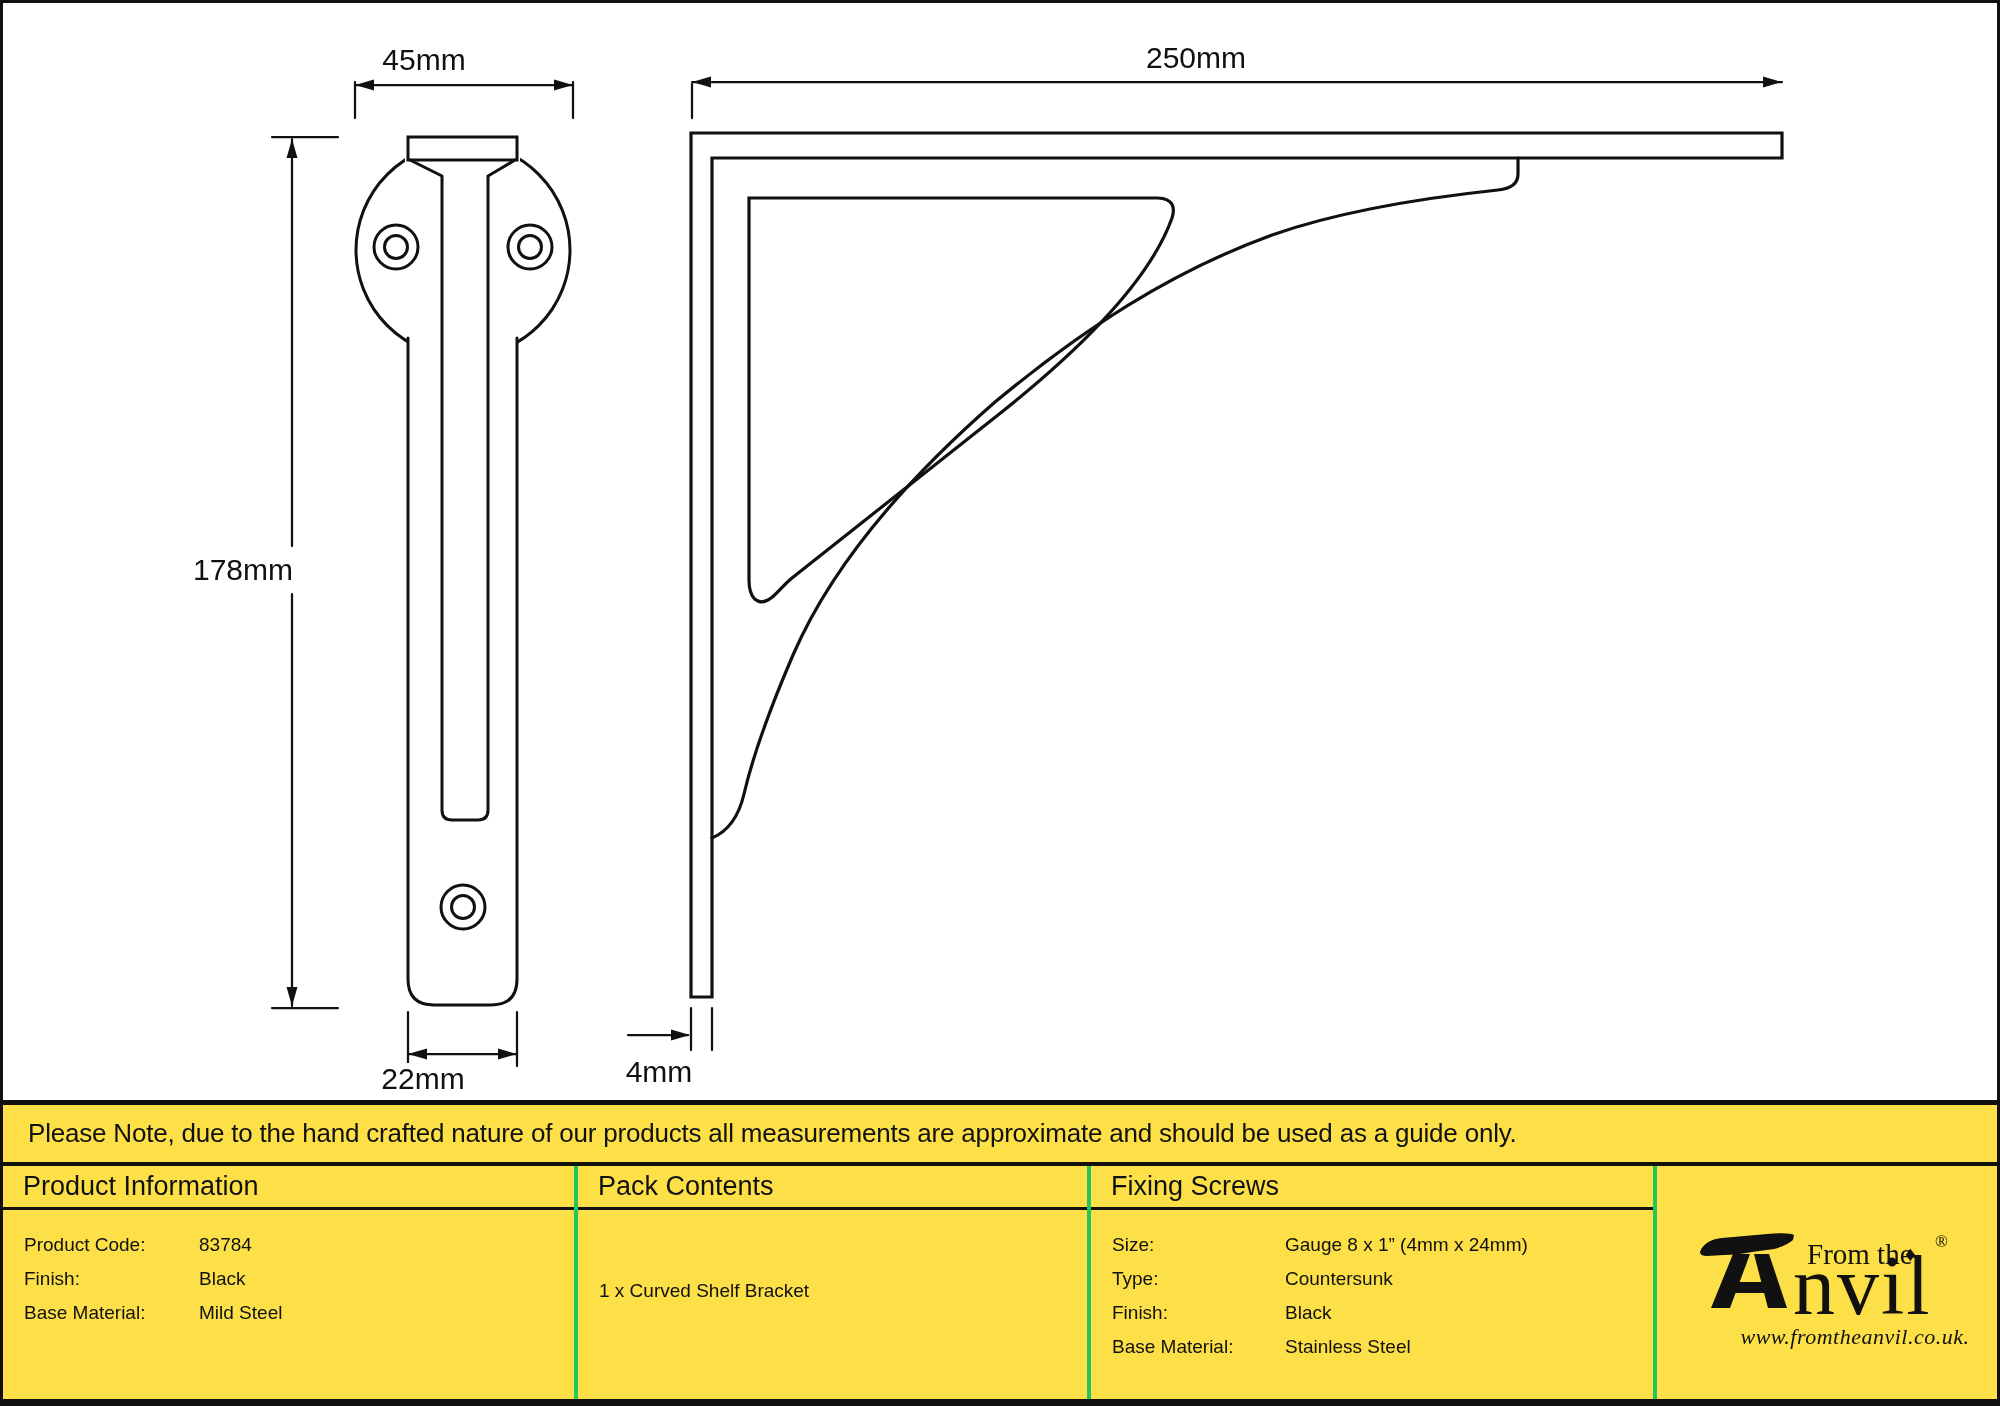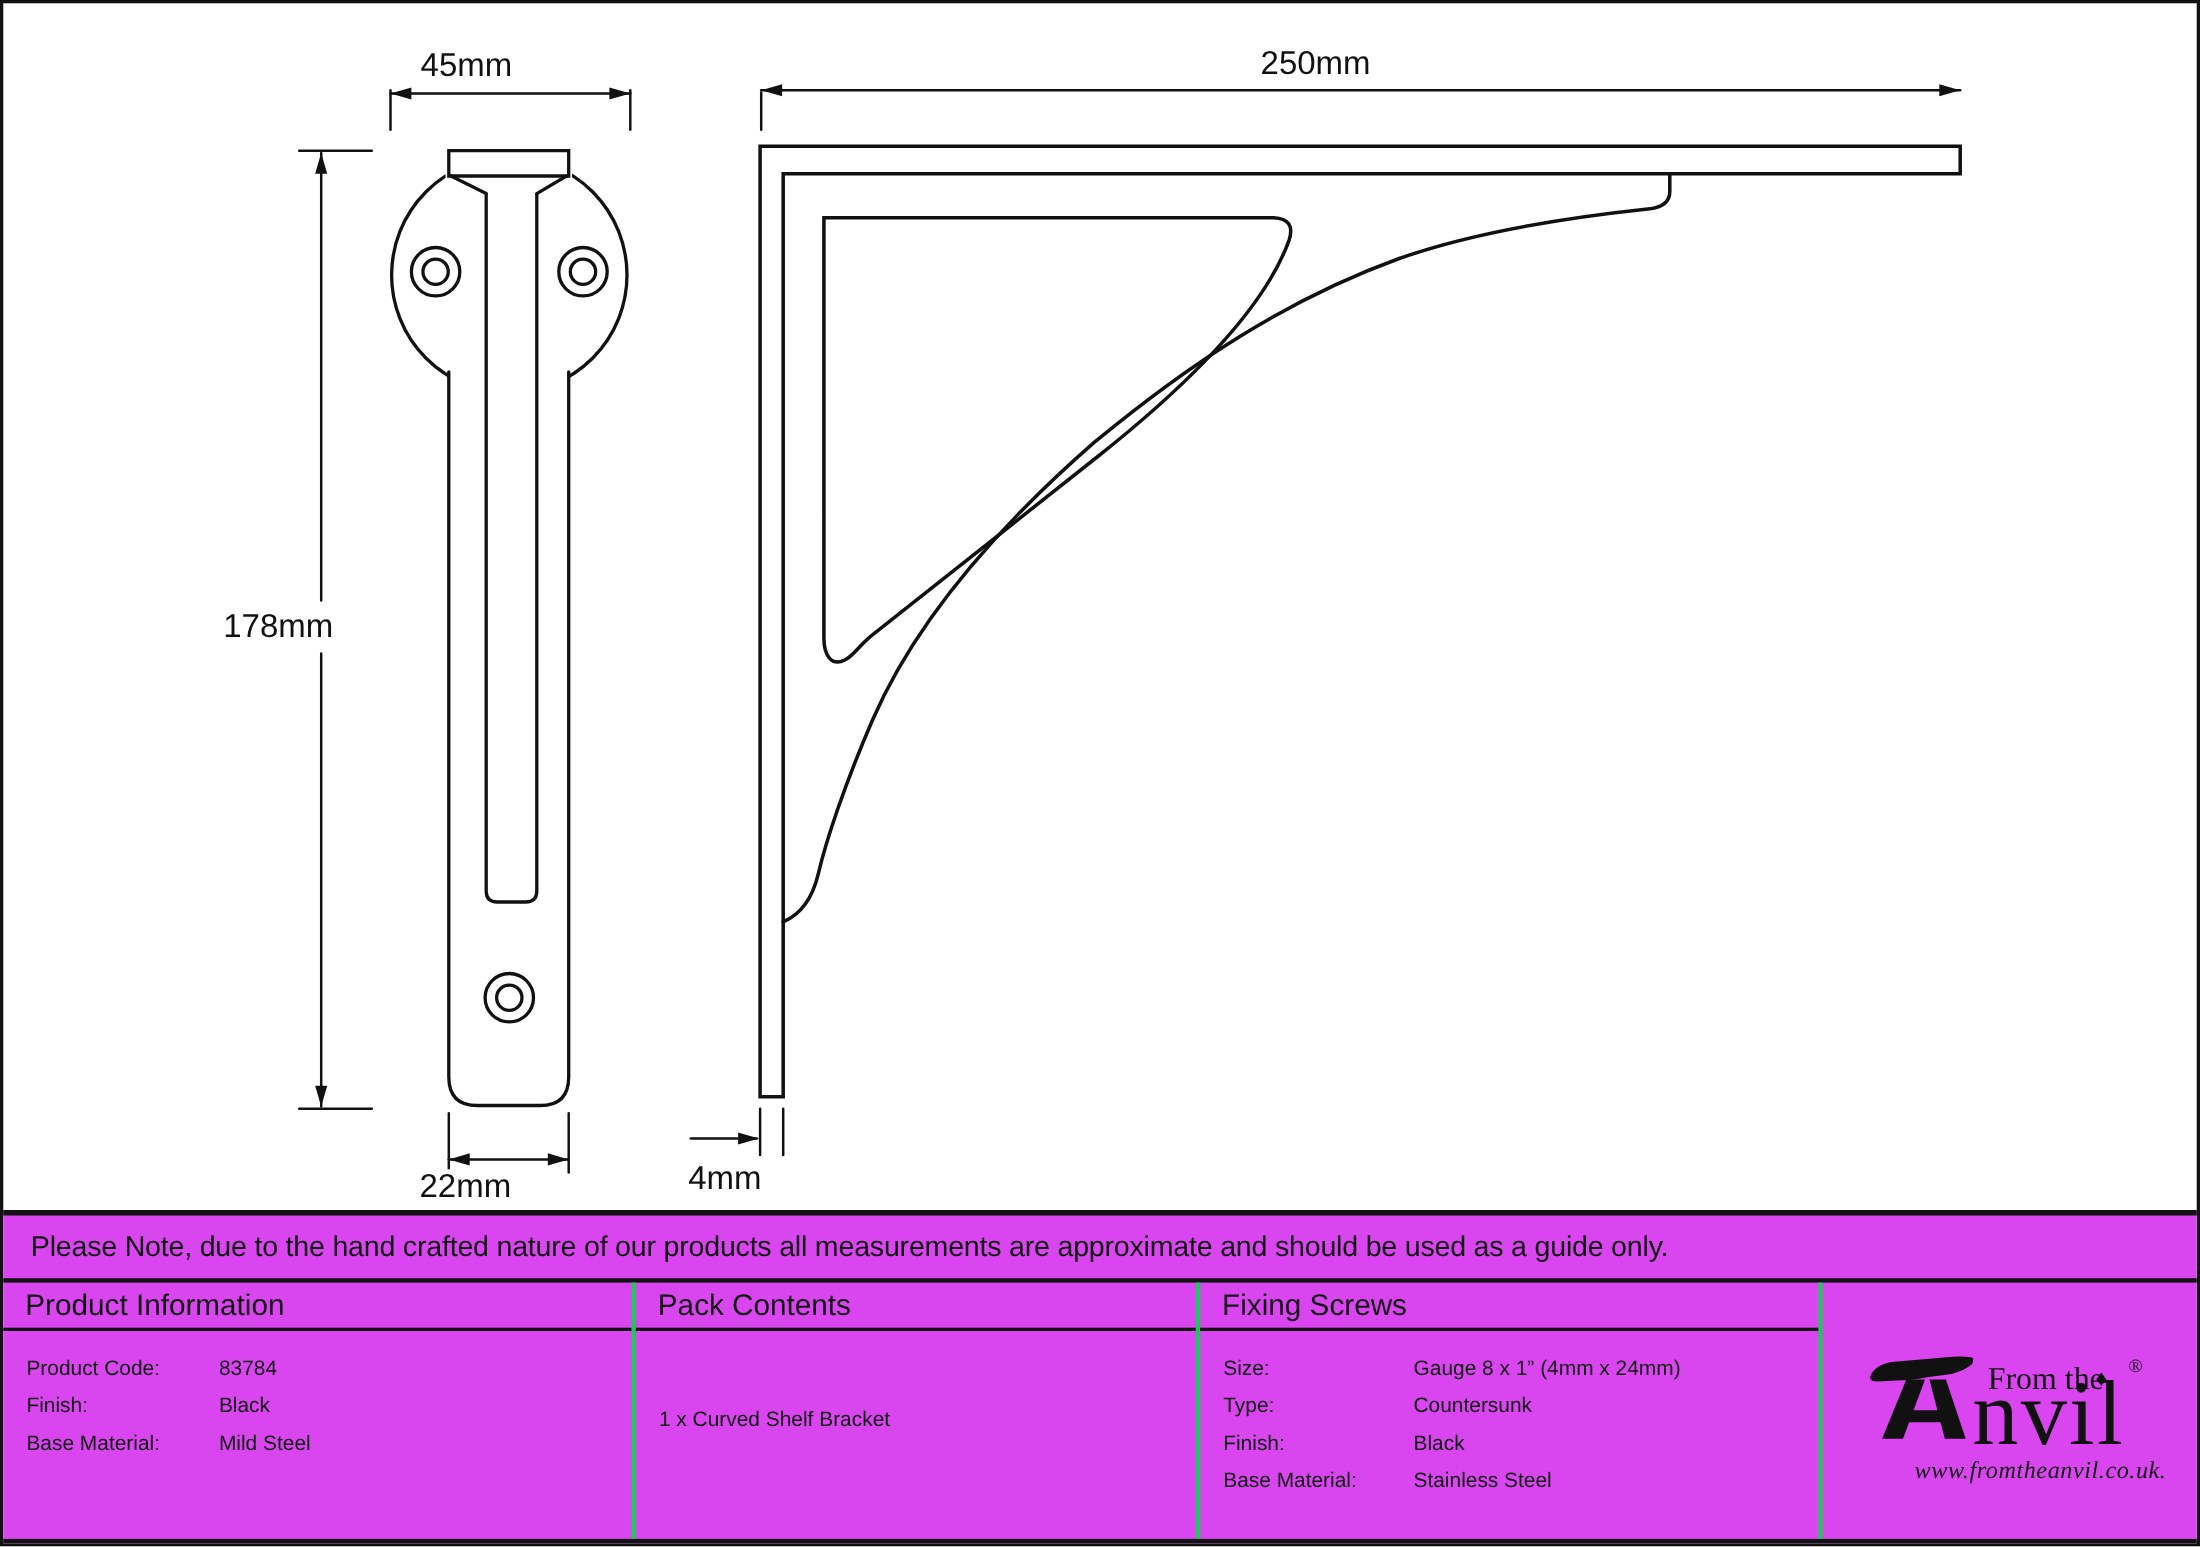--- a/index.html
+++ b/index.html
@@ -11,21 +11,21 @@
   
   #drawing{position:absolute;left:0;top:0;width:2000px;height:1100px;padding-left:40px;}
   .dim-label{
     position:absolute;width:120px;text-align:center;font-size:30px;color:#111;
     background:#fff;line-height:32px;
   }
   
   #spec-table{
     position:absolute;left:3px;right:3px;top:1100px;bottom:3px;
     border-top:5px solid #111;border-bottom:4px solid #111;
-    display:flex;flex-direction:column;background:#d946ef;
+    display:flex;flex-direction:column;background:#fde047;
   }
   .note-row{
     height:57px;border-bottom:4px solid #111;display:flex;align-items:center;
     padding-left:25px;font-size:26px;letter-spacing:-0.2px;
   }
   .cols{flex:1;display:flex;min-height:0;}
   .col{box-sizing:border-box;border-right:4px solid #22c55e;display:flex;flex-direction:column;}
   .col.c1{width:575px;}
   .col.c2{width:513px;gap:46px;}
   .col.c3{width:566px;}
@@ -128,21 +128,21 @@
         <polygon points="1742,82 1723,76.5 1723,87.5" fill="#111" stroke="none"></polygon>
 
         <path d="M651,1008 V1050 M672,1008 V1050"></path>
         <path d="M588,1035 H648"></path>
         <polygon points="650,1035 631,1029.5 631,1040.5" fill="#111" stroke="none"></polygon>
       </g>
     </g>
   </svg>
 
   <div class="dim-label" style="left:364px;top:44px;">45mm</div>
-  <div class="dim-label" style="left:193px;top:554px;text-align:center;">178mm</div>
+  <div class="dim-label" style="left:183px;top:554px;text-align:center;">178mm</div>
   <div class="dim-label" style="left:363px;top:1063px;">22mm</div>
   <div class="dim-label" style="left:1136px;top:42px;">250mm</div>
   <div class="dim-label" style="left:599px;top:1056px;">4mm</div>
 </div>
 
 <div id="spec-table">
   <div class="note-row">Please Note, due to the hand crafted nature of our products all measurements are approximate and should be used as a guide only.</div>
 
   <div class="cols">
 

